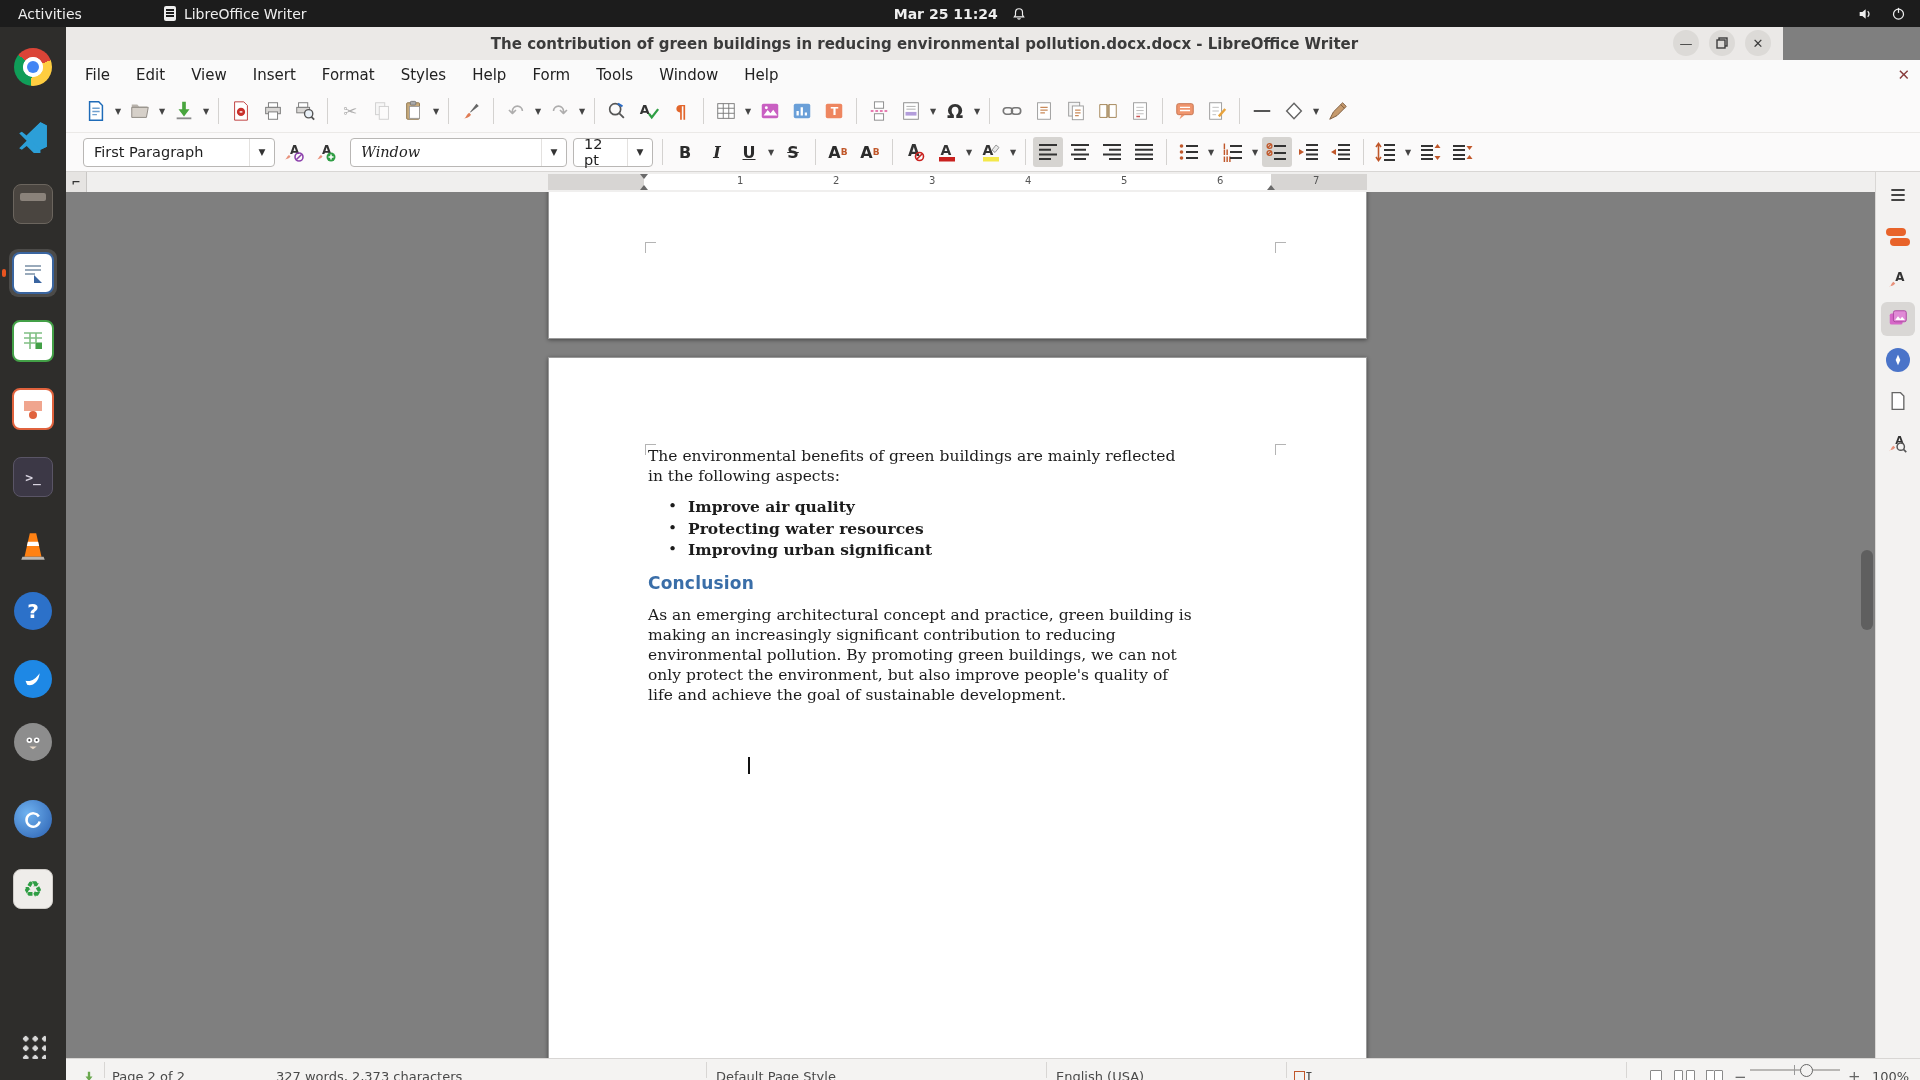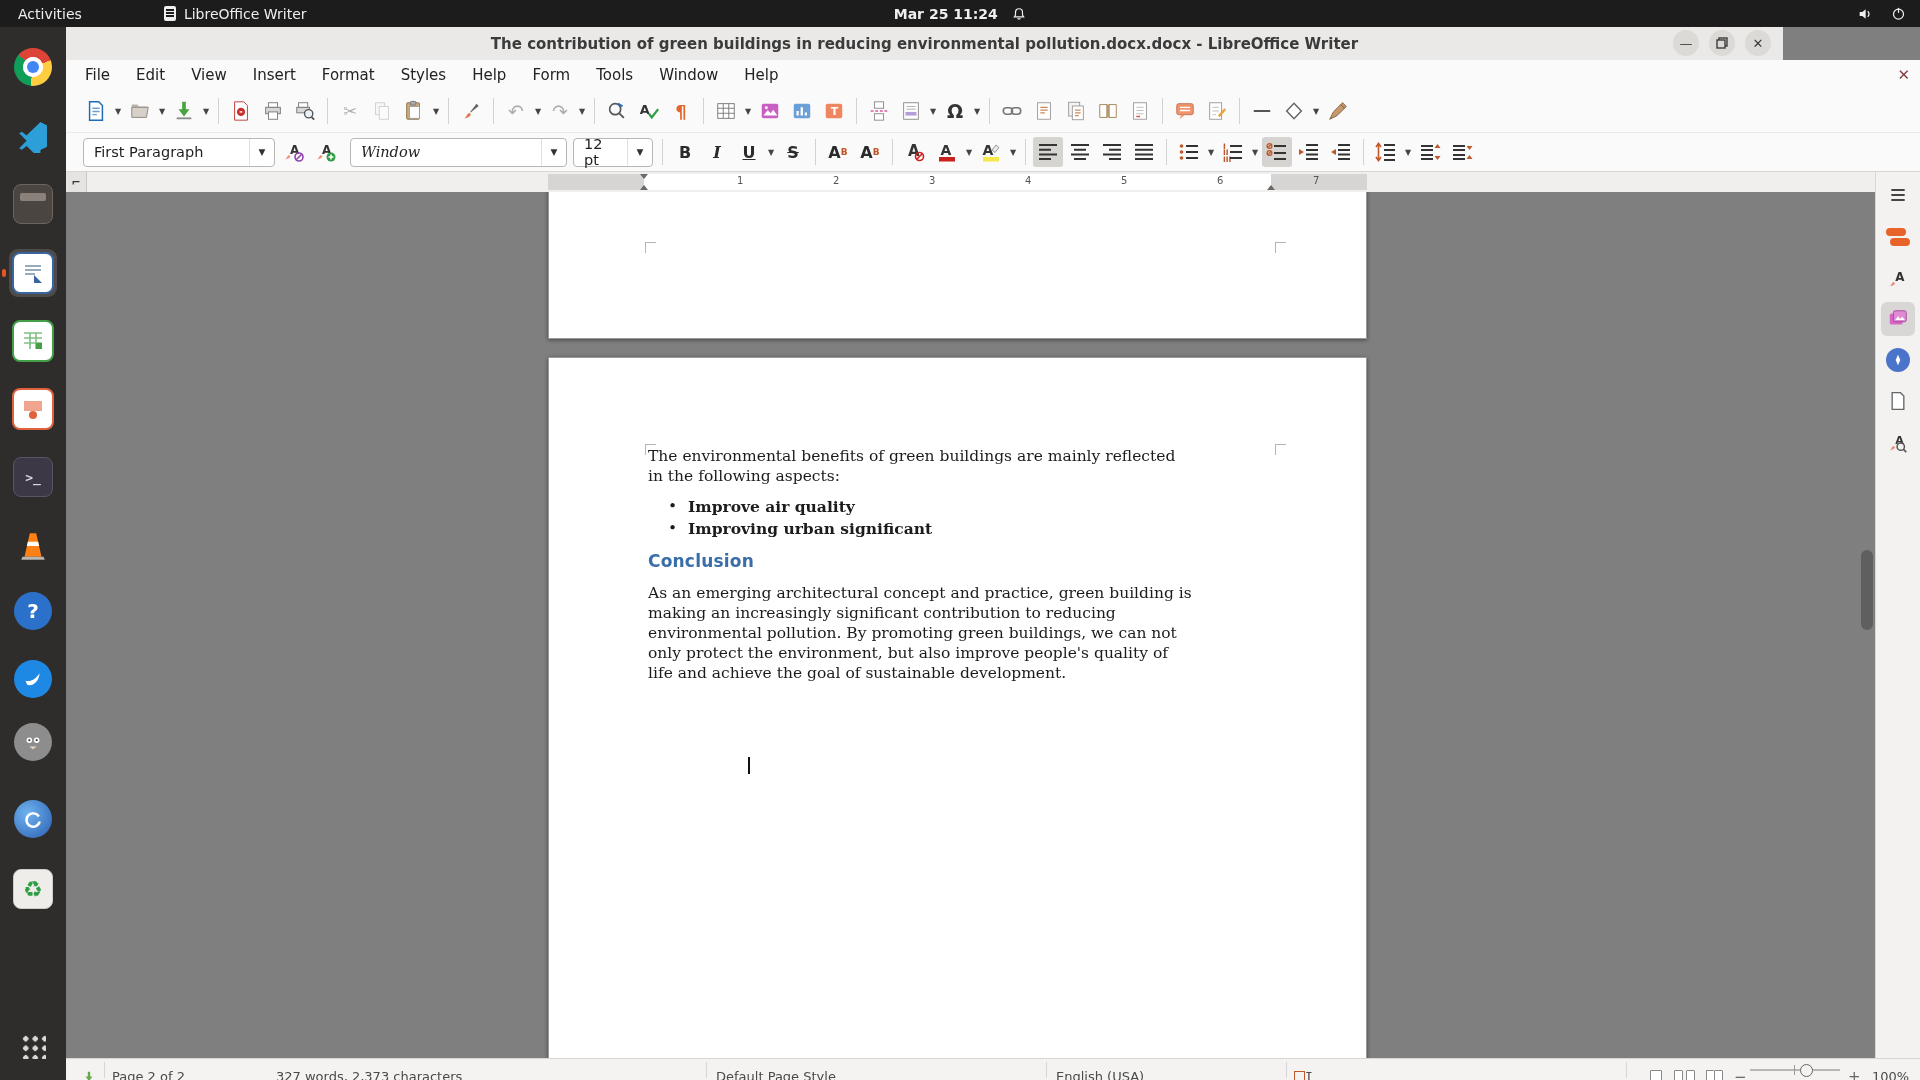--- a/index.html
+++ b/index.html
@@ -547,20 +547,21 @@
       <span class="cmark" style="left:96px;top:55px"></span>
       <span class="cmark" style="left:726px;top:55px"></span>
     </div>
     <div class="page page2">
       <span class="cmark" style="left:96px;top:86px"></span>
       <span class="cmark" style="left:726px;top:86px"></span>
       <div class="content">
         <p>The environmental benefits of green buildings are mainly reflected in the following aspects:</p>
         <ul>
           <li>Improve air quality</li>
+          <li>Protecting water resources</li>
           <li>Improving urban significant</li>
         </ul>
         <h3 class="h2b">Conclusion</h3>
         <p>As an emerging architectural concept and practice, green building is making an increasingly significant contribution to reducing environmental pollution. By promoting green buildings, we can not only protect the environment, but also improve people's quality of life and achieve the goal of sustainable development.</p>
       </div>
       <span class="caret"></span>
     </div>
     <div class="vscroll"></div>
   </div>
 

